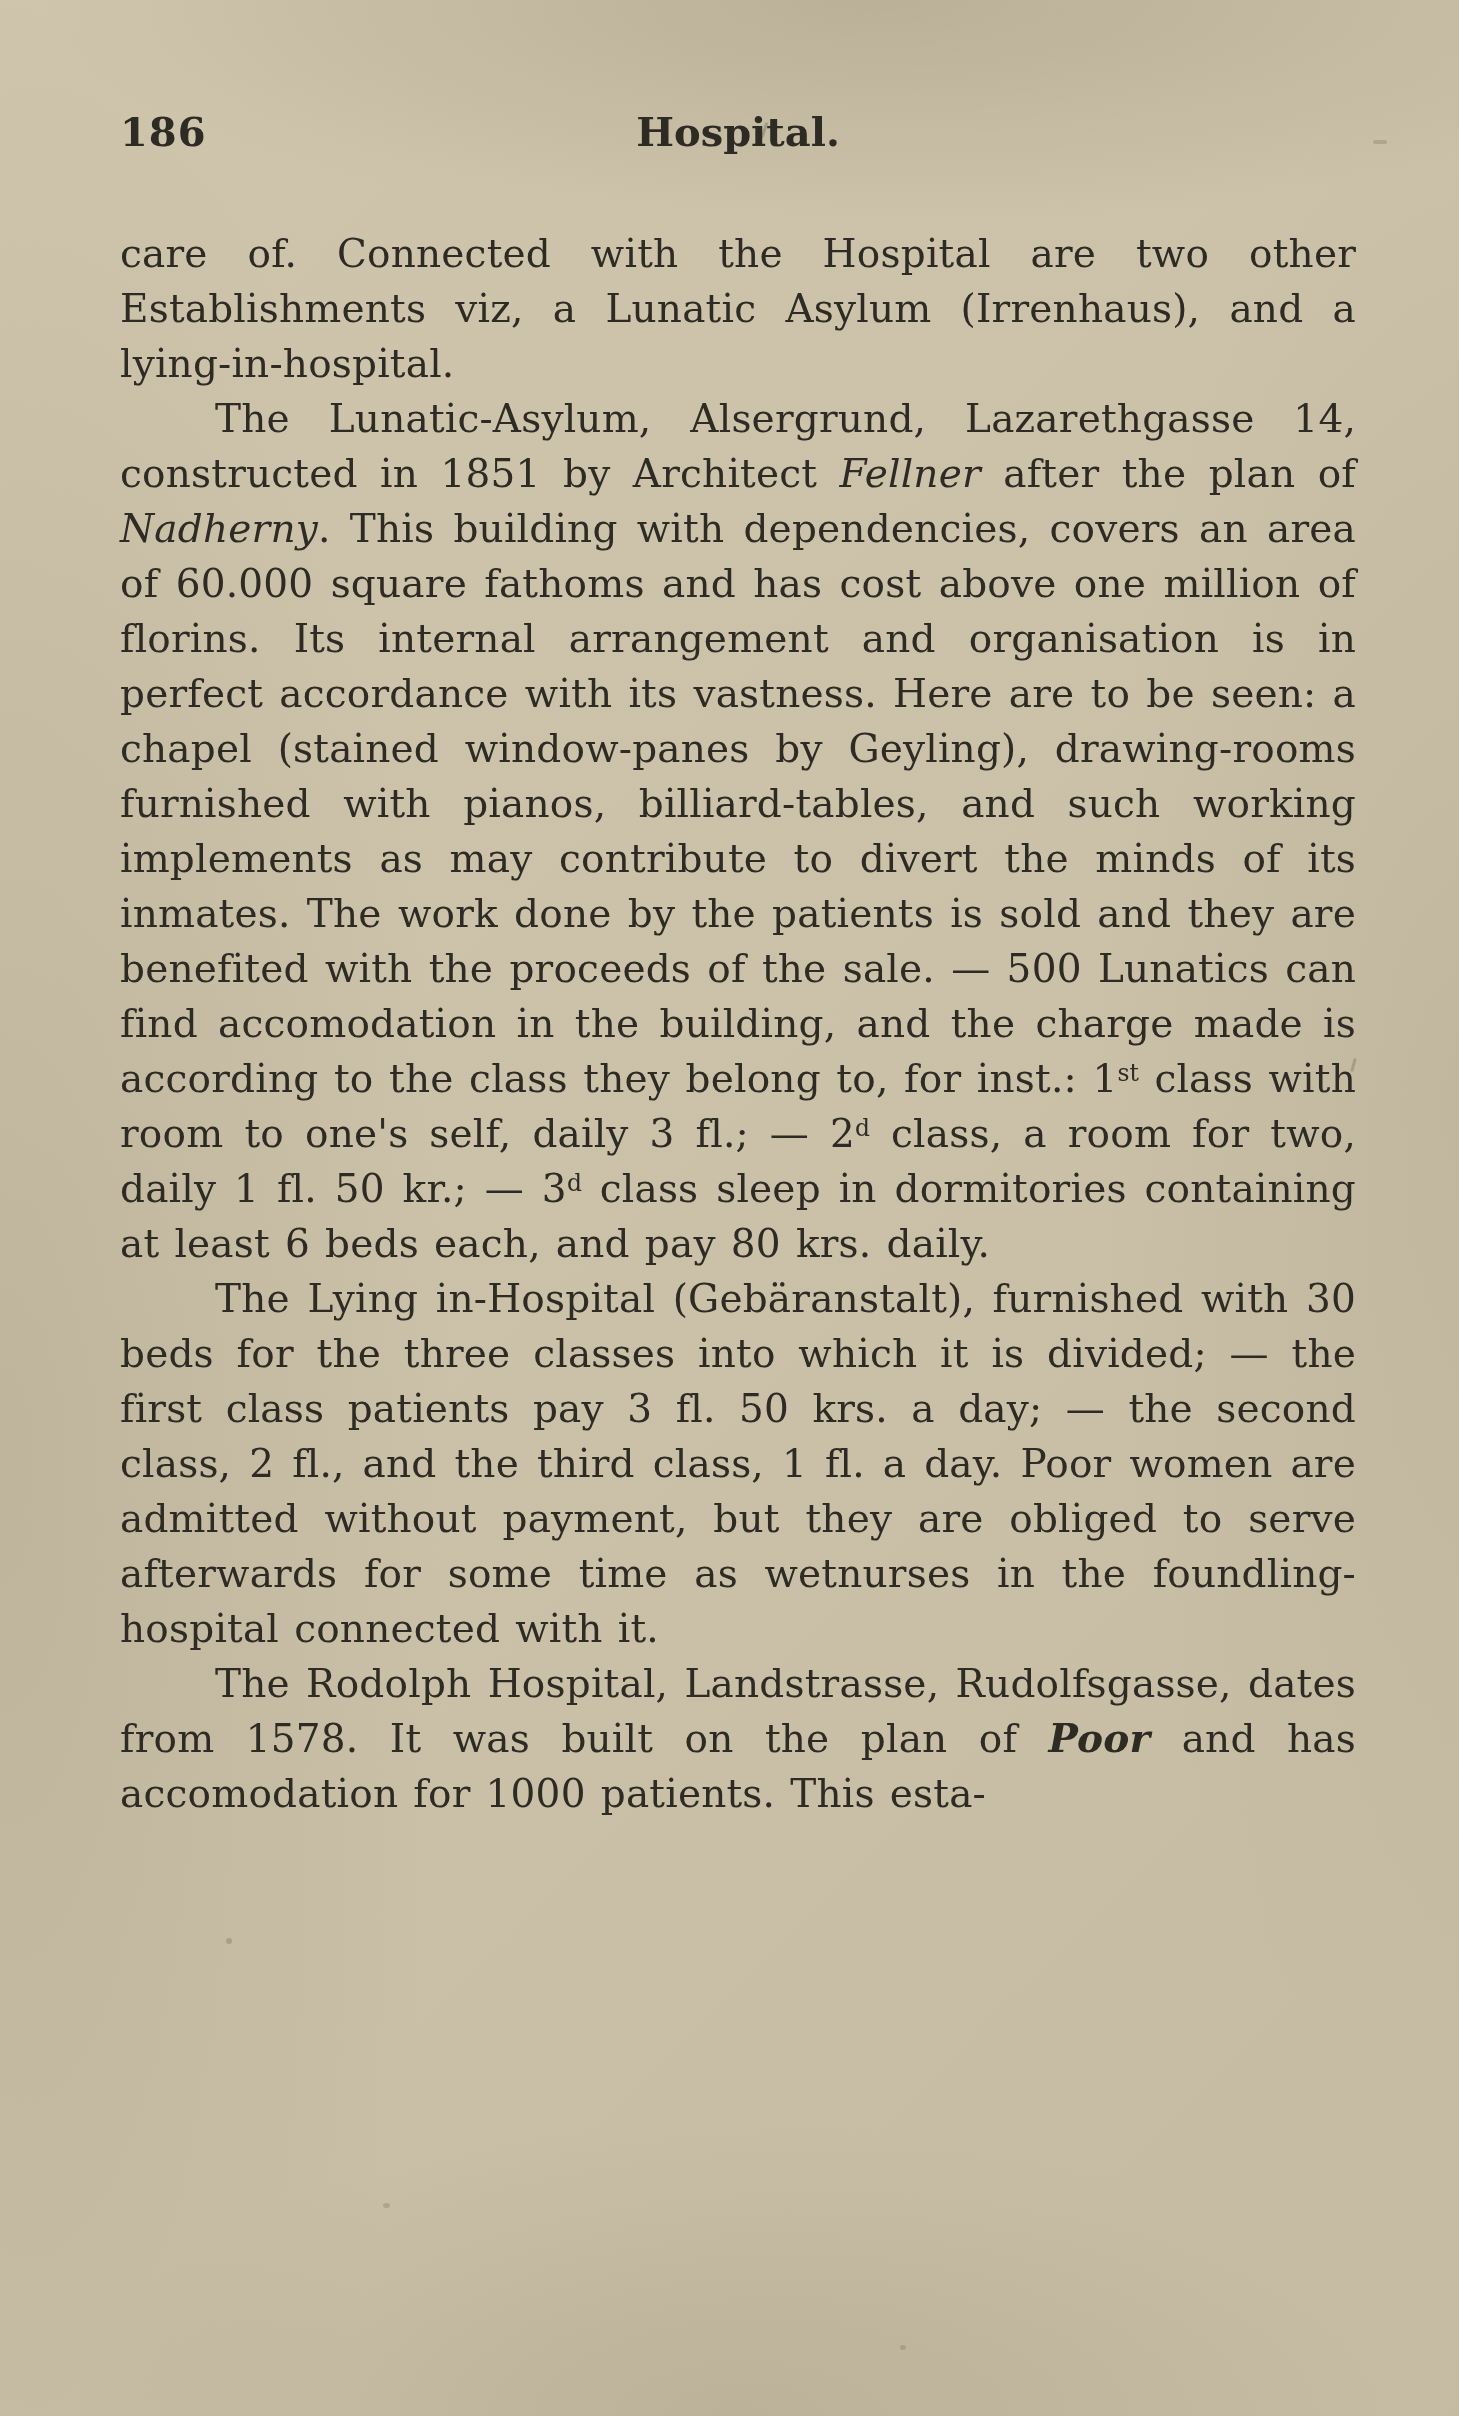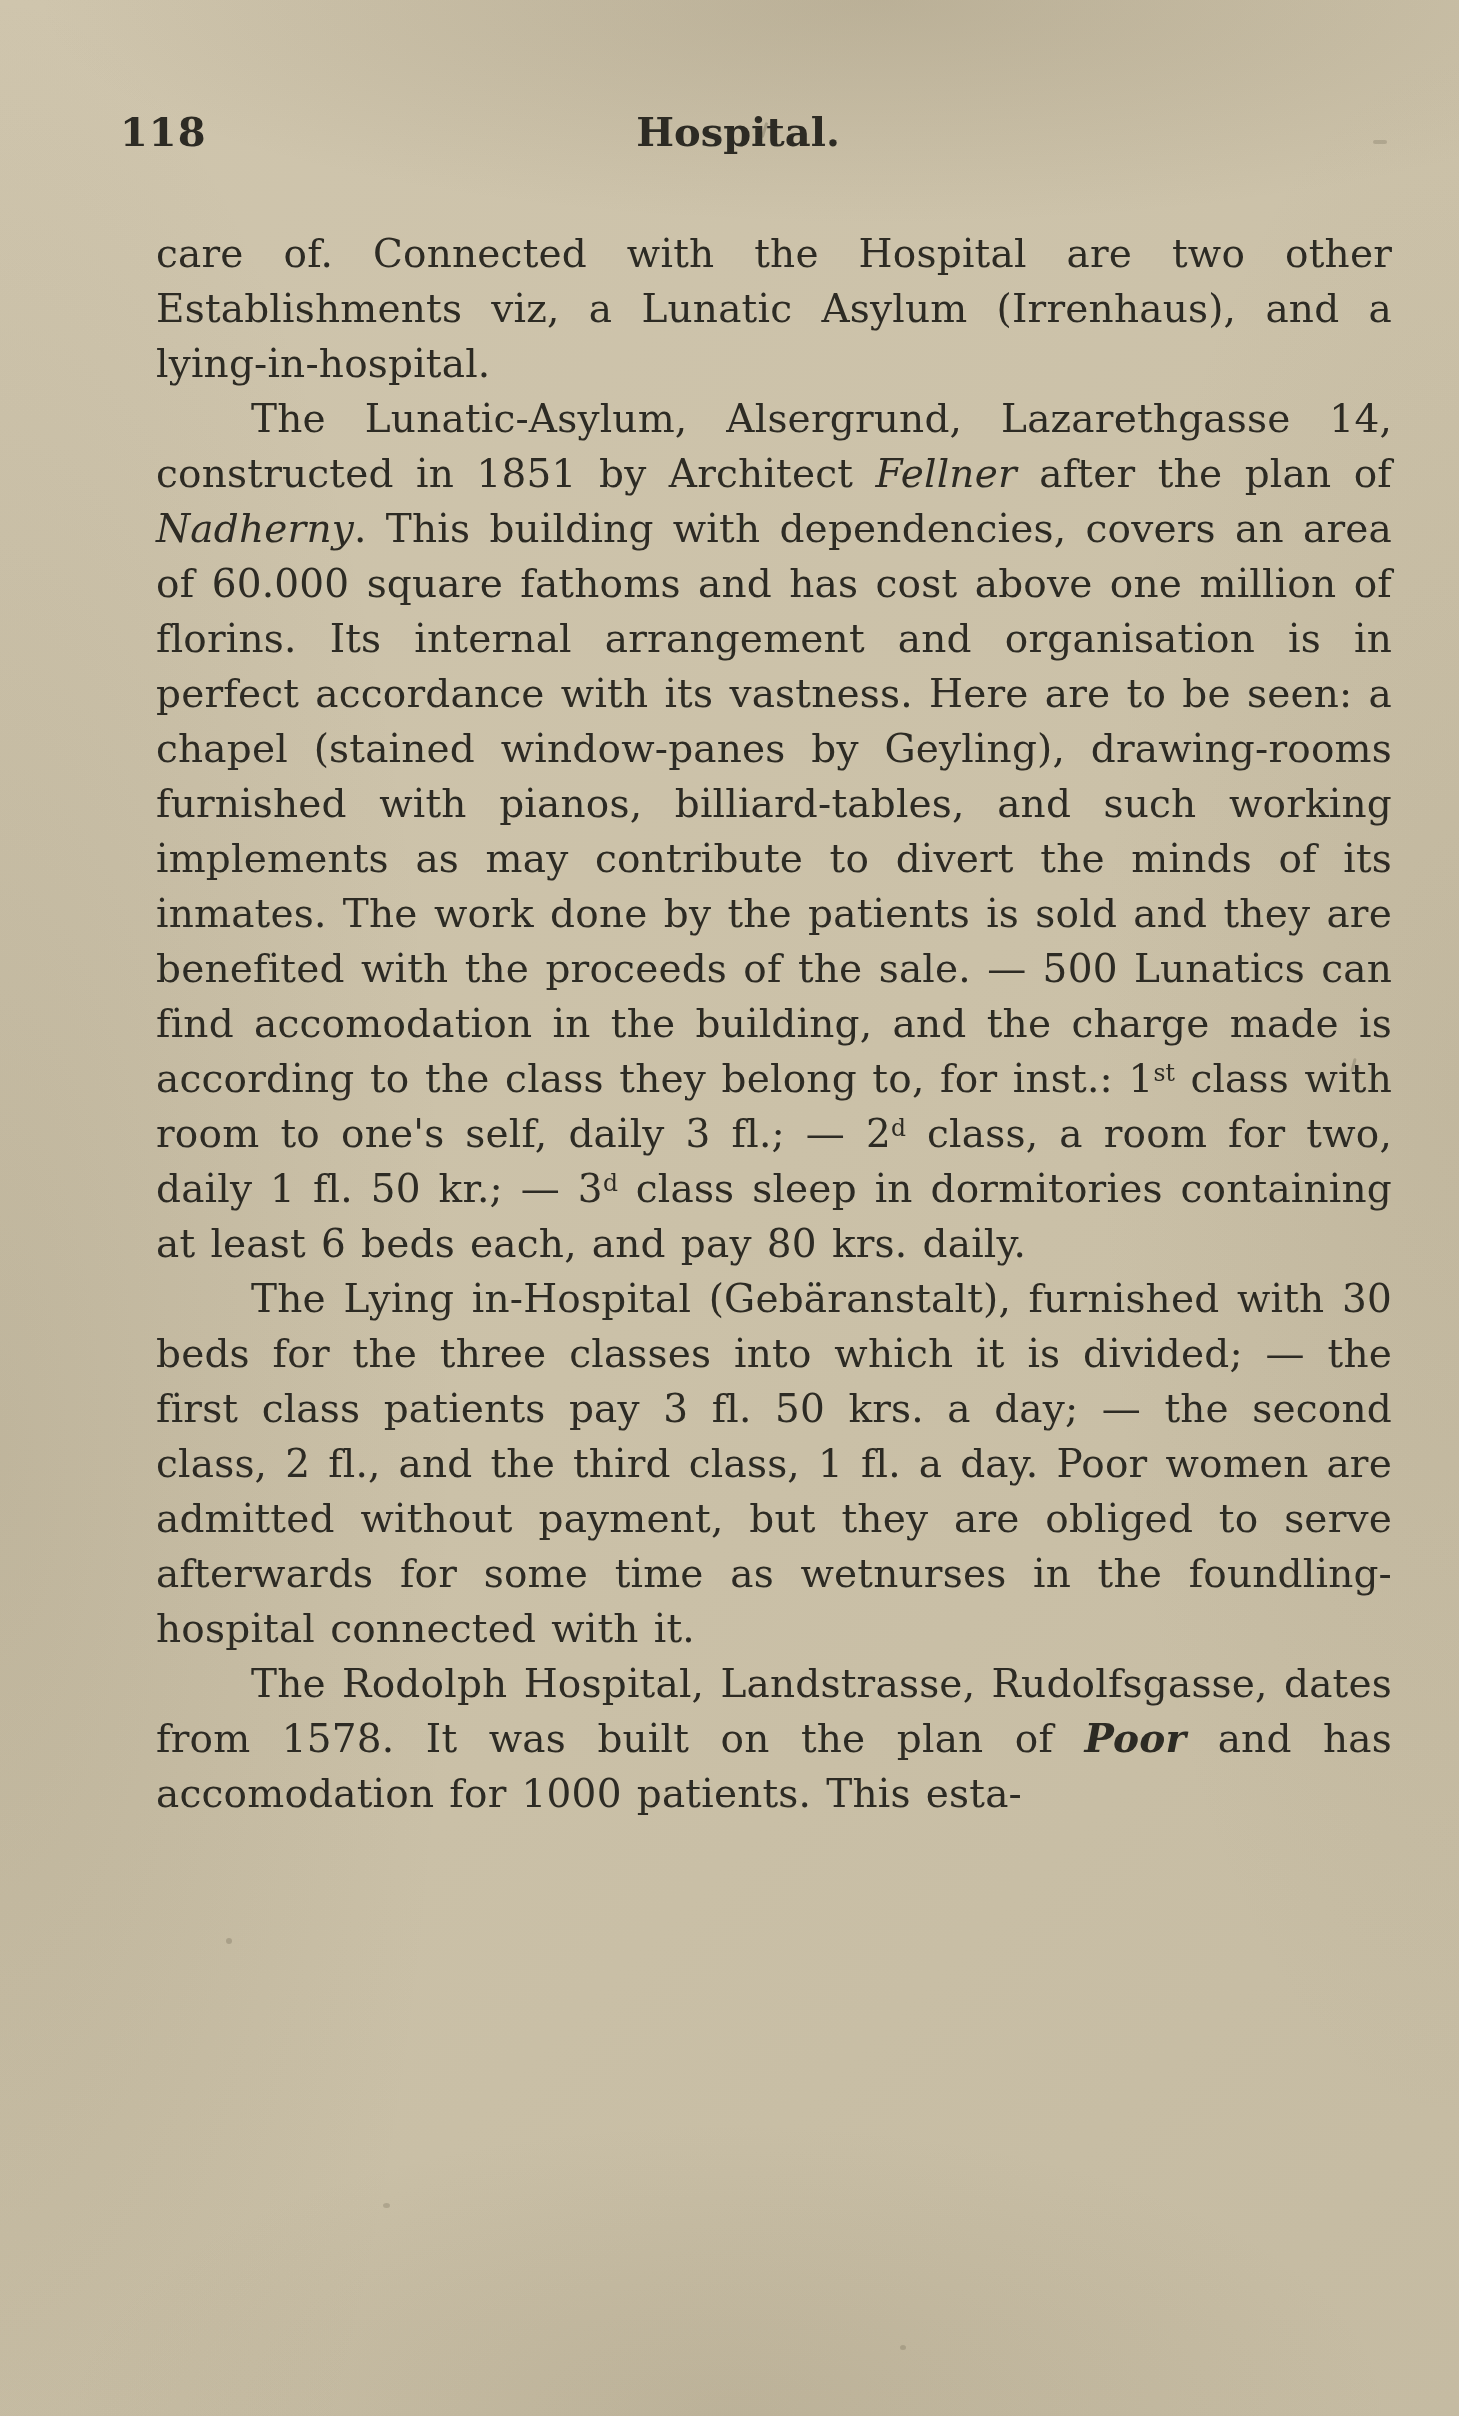--- a/index.html
+++ b/index.html
@@ -46,21 +46,20 @@
   .page-body {
     position: absolute;
     top: 226px;
     left: 120px;
     width: 1236px;
     font-size: 39px;
     line-height: 55px;
     text-align: justify;
     word-spacing: 2.5px;
     letter-spacing: 0.2px;
-    margin-left: 36px;
   }
   p.para { margin: 0; padding: 0; }
   p.para.indent { text-indent: 95px; }
   .run.normal { font-weight: normal; font-style: normal; }
   .run.bold { font-weight: normal; }
   .run.italic { font-style: italic; }
   .run.bold-italic { font-weight: bold; font-style: italic; }
   .run.sup {
     font-size: 0.60em;
     vertical-align: 0.45em;
@@ -71,21 +70,21 @@
   .speck {
     position: absolute;
     background: rgba(62,56,40,0.45);
     border-radius: 50%;
   }
 </style>
 </head>
 <body>
 
 <div class="page-header">
-  <span class="page-number">118</span>
+  <span class="page-number">186</span>
   <span class="running-title">Hospital.</span>
 </div>
 
 <div class="page-body">
     <p class="para"><span class="run normal">care of. Connected with the Hospital are two other Establishments viz, a Lunatic Asylum (Irrenhaus), and a lying-in-hospital.</span></p>
     <p class="para indent"><span class="run bold">The Lunatic-Asylum</span><span class="run normal">, Alsergrund, Lazarethgasse 14, constructed in 1851 by Architect </span><span class="run italic">Fellner</span><span class="run normal"> after the plan of </span><span class="run italic">Nadherny</span><span class="run normal">. This building with dependencies, covers an area of 60.000 square fathoms and has cost above one million of florins. Its internal arrangement and organisation is in perfect accordance with its vastness. Here are to be seen: a chapel (stained window-panes by Geyling), drawing-rooms furnished with pianos, billiard-tables, and such working implements as may contribute to divert the minds of its inmates. The work done by the patients is sold and they are benefited with the proceeds of the sale. — 500 Lunatics can find accomodation in the building, and the charge made is according to the class they belong to, for inst.: 1</span><span class="run sup">st</span><span class="run normal"> class with room to one's self, daily 3 fl.; — 2</span><span class="run sup">d</span><span class="run normal"> class, a room for two, daily 1 fl. 50 kr.; — 3</span><span class="run sup">d</span><span class="run normal"> class sleep in dormitories containing at least 6 beds each, and pay 80 krs. daily.</span></p>
     <p class="para indent"><span class="run bold">The Lying in-Hospital</span><span class="run normal"> (Gebäranstalt), furnished with 30 beds for the three classes into which it is divided; — the first class patients pay 3 fl. 50 krs. a day; — the second class, 2 fl., and the third class, 1 fl. a day. Poor women are admitted without payment, but they are obliged to serve afterwards for some time as wetnurses in the foundling-hospital connected with it.</span></p>
     <p class="para indent"><span class="run bold">The Rodolph Hospital, Landstrasse, Rudolfsgasse,</span><span class="run normal"> dates from 1578. It was built on the plan of </span><span class="run bold-italic">Poor</span><span class="run normal"> and has accomodation for 1000 patients. This esta-</span></p>
   </div>
 

